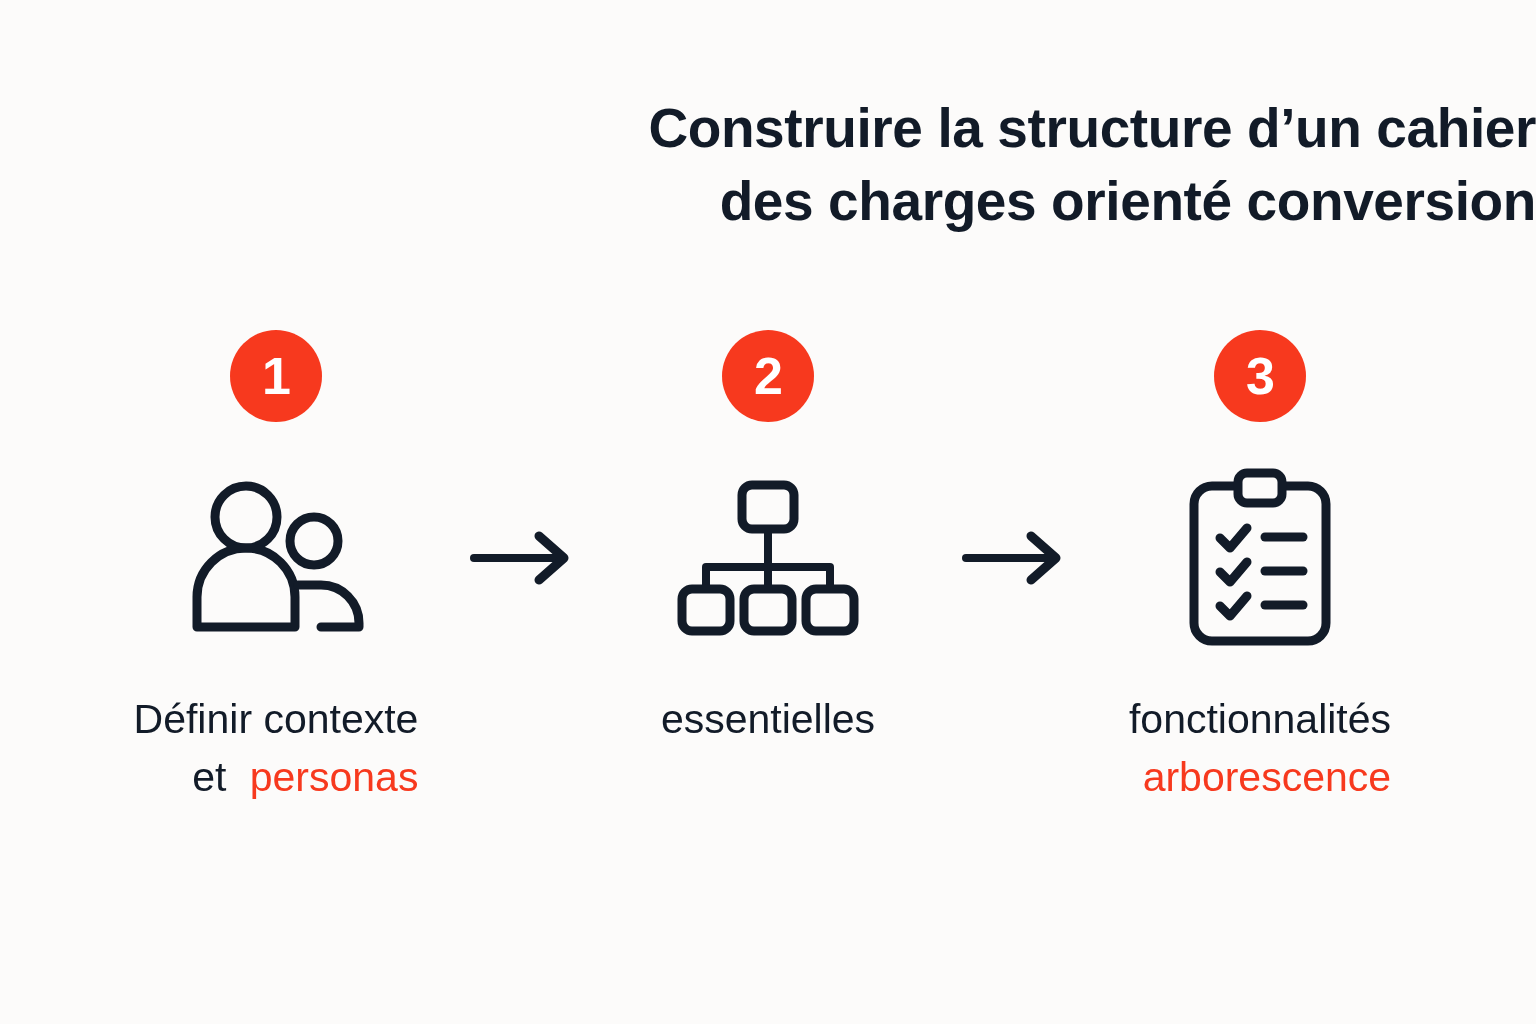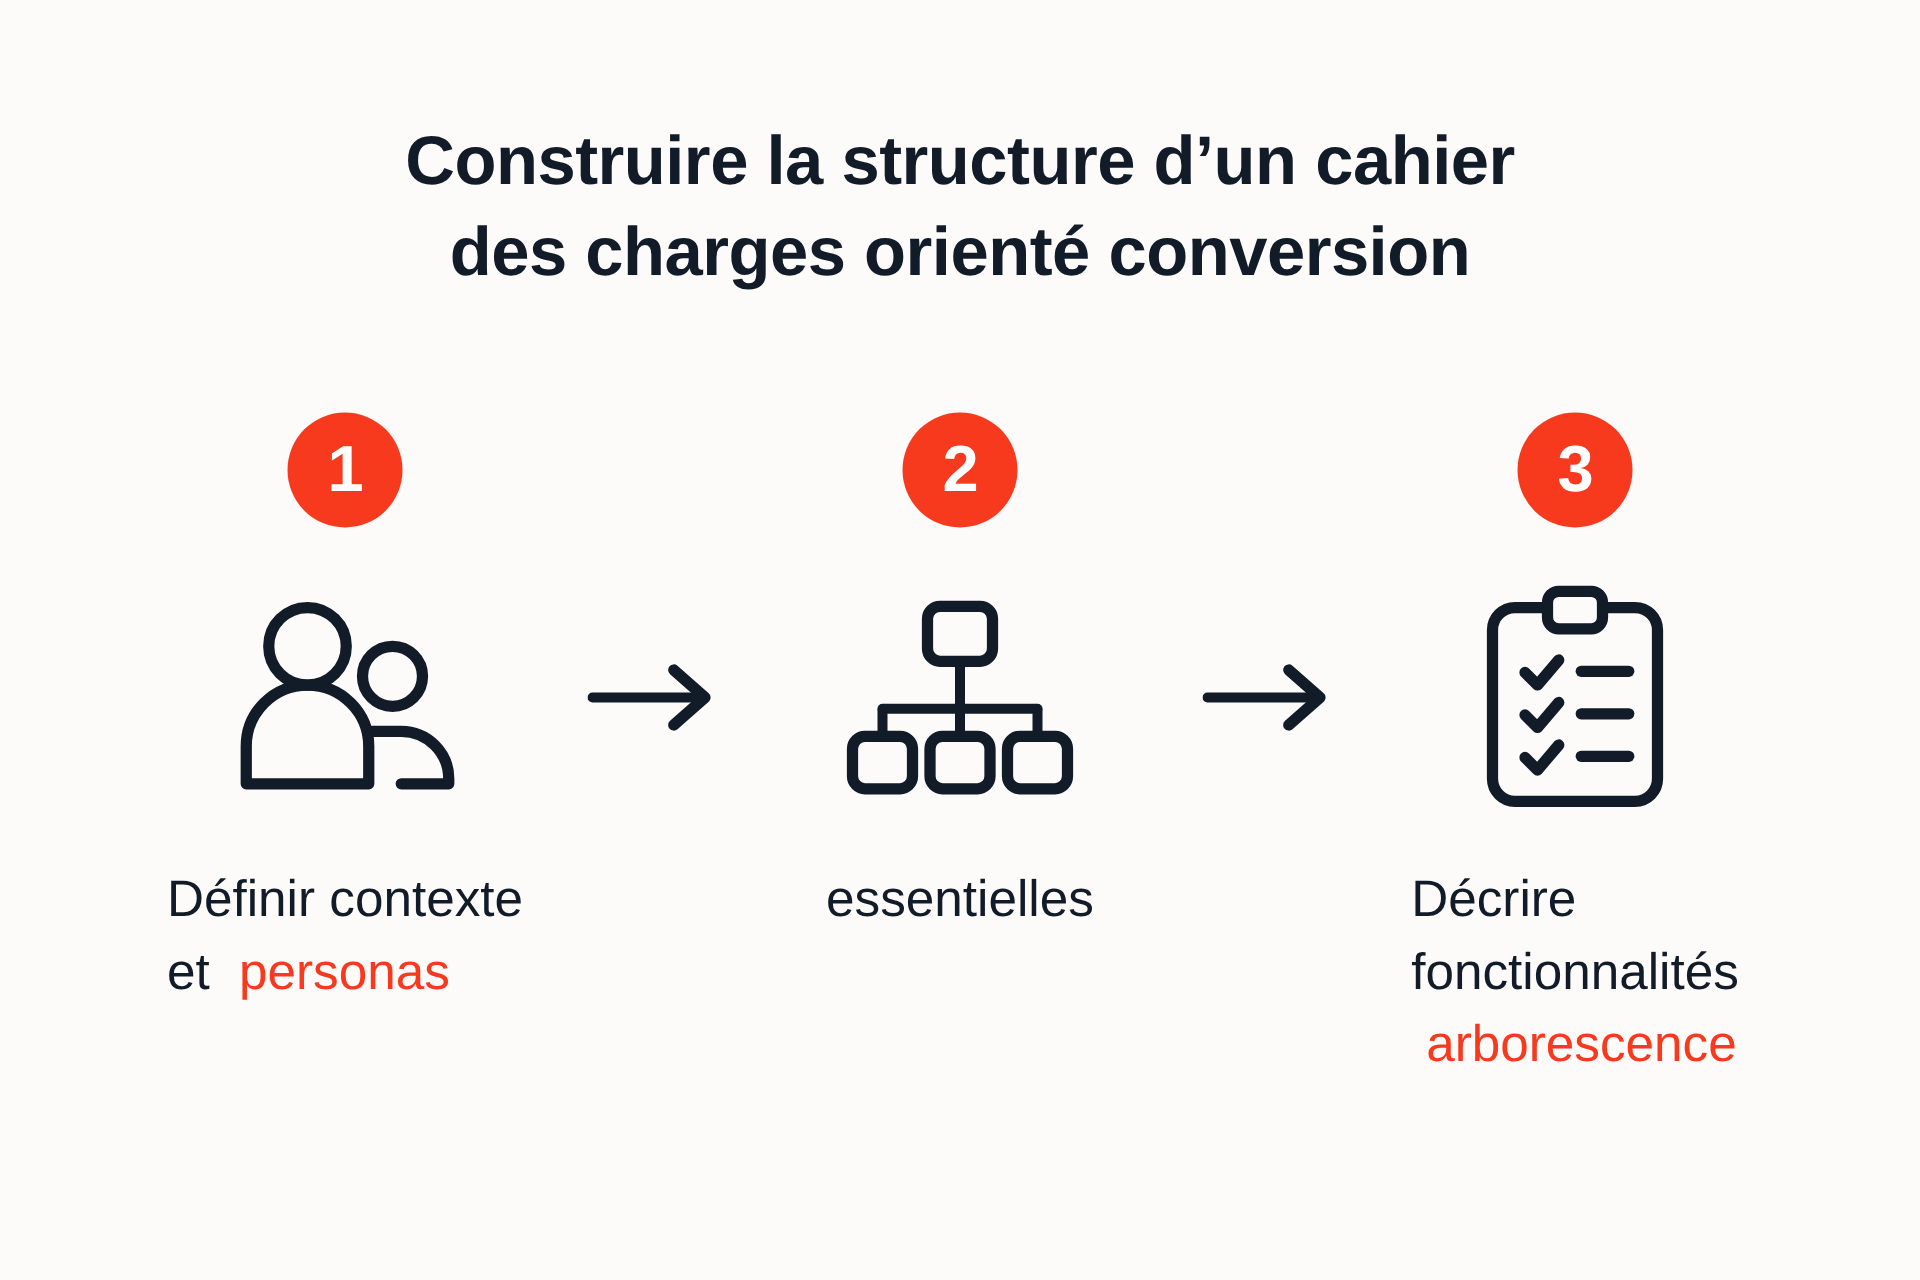--- a/index.html
+++ b/index.html
@@ -22,21 +22,21 @@
     height: 1024px;
     box-sizing: border-box;
   }
 
   
   .title-block {
     position: absolute;
     top: 92px;
     left: 0;
     width: 1536px;
-    text-align: center;
+    text-align: right;
   }
   .title-line {
     display: block;
     font-size: 55px;
     font-weight: bold;
     letter-spacing: -0.4px;
     line-height: 1.32;
     color: #121B28;
     white-space: nowrap;
   }
@@ -88,21 +88,21 @@
     margin-top: 42px;
     display: flex;
     align-items: center;
     justify-content: center;
   }
 
   .label {
     margin-top: 36px;
     font-size: 41px;
     line-height: 1.42;
-    text-align: left;
+    text-align: right;
     color: #121B28;
     max-width: 360px;
   }
   .label .hi { color: #F7391E; margin-left: 12px; }
   .label .ln { display: block; }
 
   
   .arrow-svg { display: block; }
 </style>
 </head>
@@ -199,20 +199,19 @@
 
           <path d="M35 104 L45 114 L62 94" stroke="#121B28" stroke-width="9" stroke-linecap="round" stroke-linejoin="round" fill="none"></path>
           <path d="M80 103 L118 103" stroke="#121B28" stroke-width="9" stroke-linecap="round"></path>
 
           <path d="M35 138 L45 148 L62 128" stroke="#121B28" stroke-width="9" stroke-linecap="round" stroke-linejoin="round" fill="none"></path>
           <path d="M80 137 L118 137" stroke="#121B28" stroke-width="9" stroke-linecap="round"></path>
         </svg>
       </div>
 
       <div class="label">
-        <span class="ln">Décrire</span>
         <span class="ln">fonctionnalités</span>
         <span class="ln hi">arborescence</span>
       </div>
     </div>
 
   </div>
 </div>
 
 </body></html>

